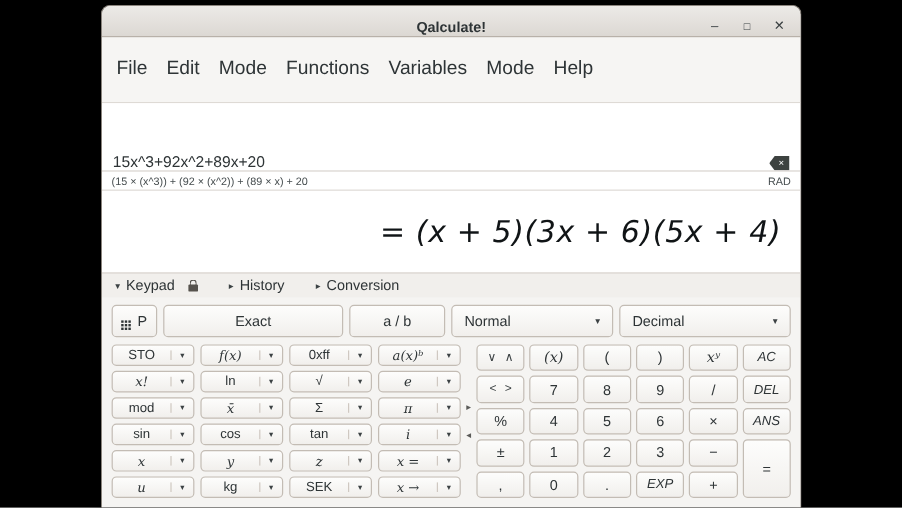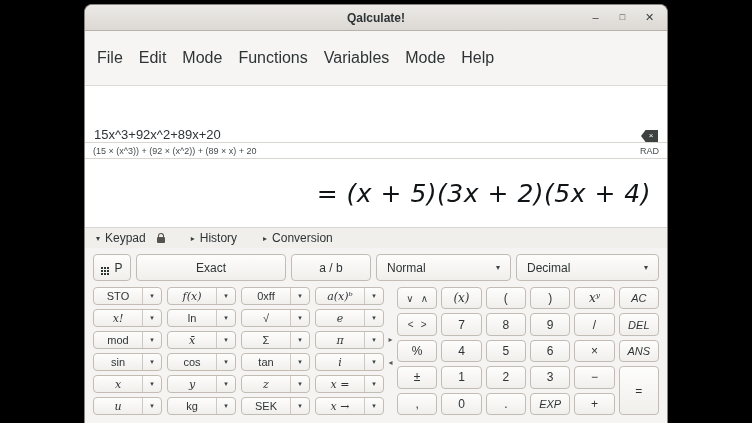--- a/index.html
+++ b/index.html
@@ -18,21 +18,21 @@
     border:1px solid #8a847d; border-bottom:none;
     border-radius:8px 8px 0 0;
     box-shadow:0 3px 14px rgba(0,0,0,.65);
     display:flex; flex-direction:column; overflow:hidden;
   }
   
   .titlebar {
     flex:0 0 26px; position:relative;
     background:linear-gradient(#eceae7,#dcd8d3);
     border-bottom:1px solid #b8b1a9;
-    display:flex; align-items:center;
+    display:flex; align-items:flex-end;
   }
   .title {
     position:absolute; left:0; right:0; text-align:center;
     font-size:12px; font-weight:bold; color:#2e3436;
   }
   .win-controls { margin-left:auto; display:flex; align-items:center; gap:12px; padding-right:10px; z-index:2; }
   .win-btn {
     width:15px; height:15px; display:flex; align-items:center; justify-content:center;
     font-size:11px; color:#3a4042; cursor:default; line-height:1;
   }
@@ -113,21 +113,21 @@
   
   .pads { flex:1; display:flex; }
   .leftpad {
     width:291px; display:grid;
     grid-template-columns:repeat(4,1fr); grid-template-rows:repeat(6,1fr);
     gap:4px 5px;
   }
   .splitbtn {
     background:linear-gradient(#fdfdfc,#f1efec);
     border:1px solid #c3bcb4; border-radius:4px;
-    display:flex; overflow:hidden;
+    display:flex; overflow:hidden;align-items:center;
   }
   .sb-label { flex:1; display:flex; align-items:center; justify-content:center; font-size:11px; }
   .sb-arrow {
     width:19px; border-left:1px solid #cfc8c1;
     display:flex; align-items:center; justify-content:center;
     font-size:7px; color:#3c4244;
   }
   .it { font-style:italic; font-family:"DejaVu Serif","Liberation Serif",serif; }
   .splitter {
     width:13px; display:flex; flex-direction:column; align-items:center; justify-content:center;
@@ -173,21 +173,21 @@
       <span>×</span>
     </div>
   </div>
 
   <div class="parsebar">
     <span class="parsed">(15 × (x^3)) + (92 × (x^2)) + (89 × x) + 20</span>
     <span class="angle-mode">RAD</span>
   </div>
 
   <div class="resultarea">
-    <span>= (x + 5)(3x + 2)(5x + 4)</span>
+    <span>= (x + 5)(3x + 6)(5x + 4)</span>
   </div>
 
   <div class="panelsbar">
     <span class="expander">
       <span class="tri">▾</span>
       <span>Keypad</span>
       <span class="lock"></span>
     </span>
     <span class="panels-gap"></span>
     <span class="expander">

